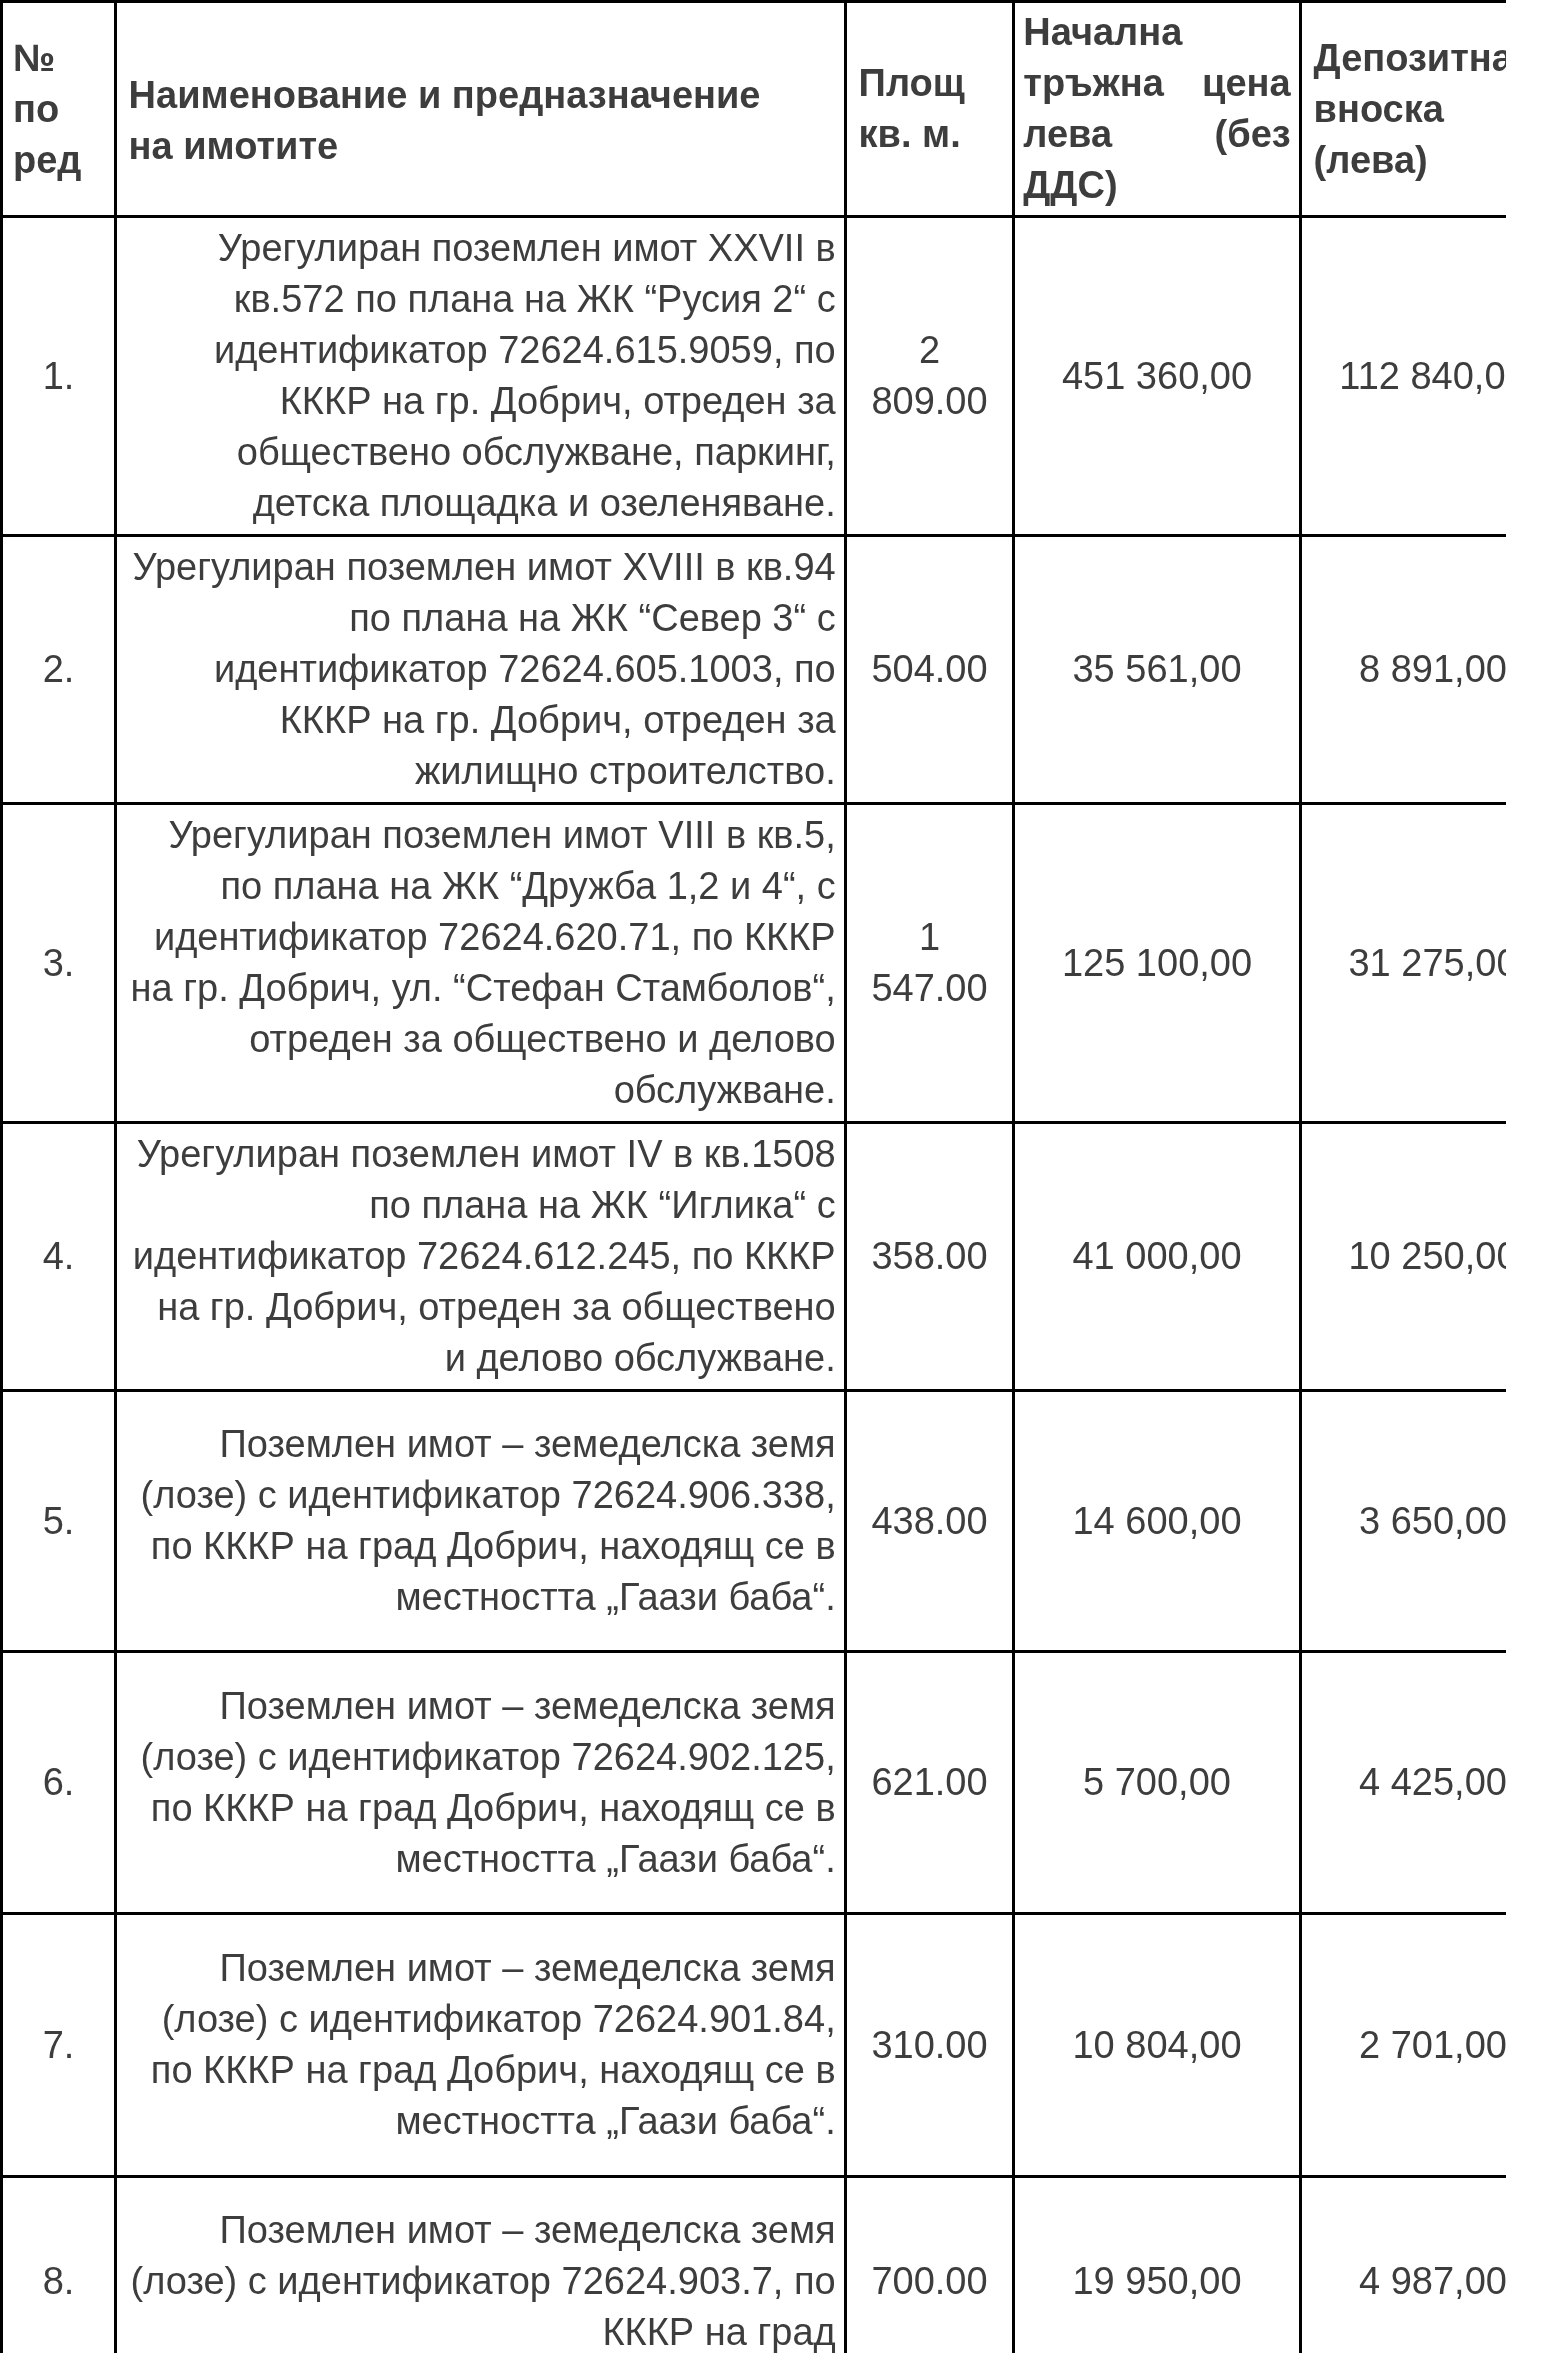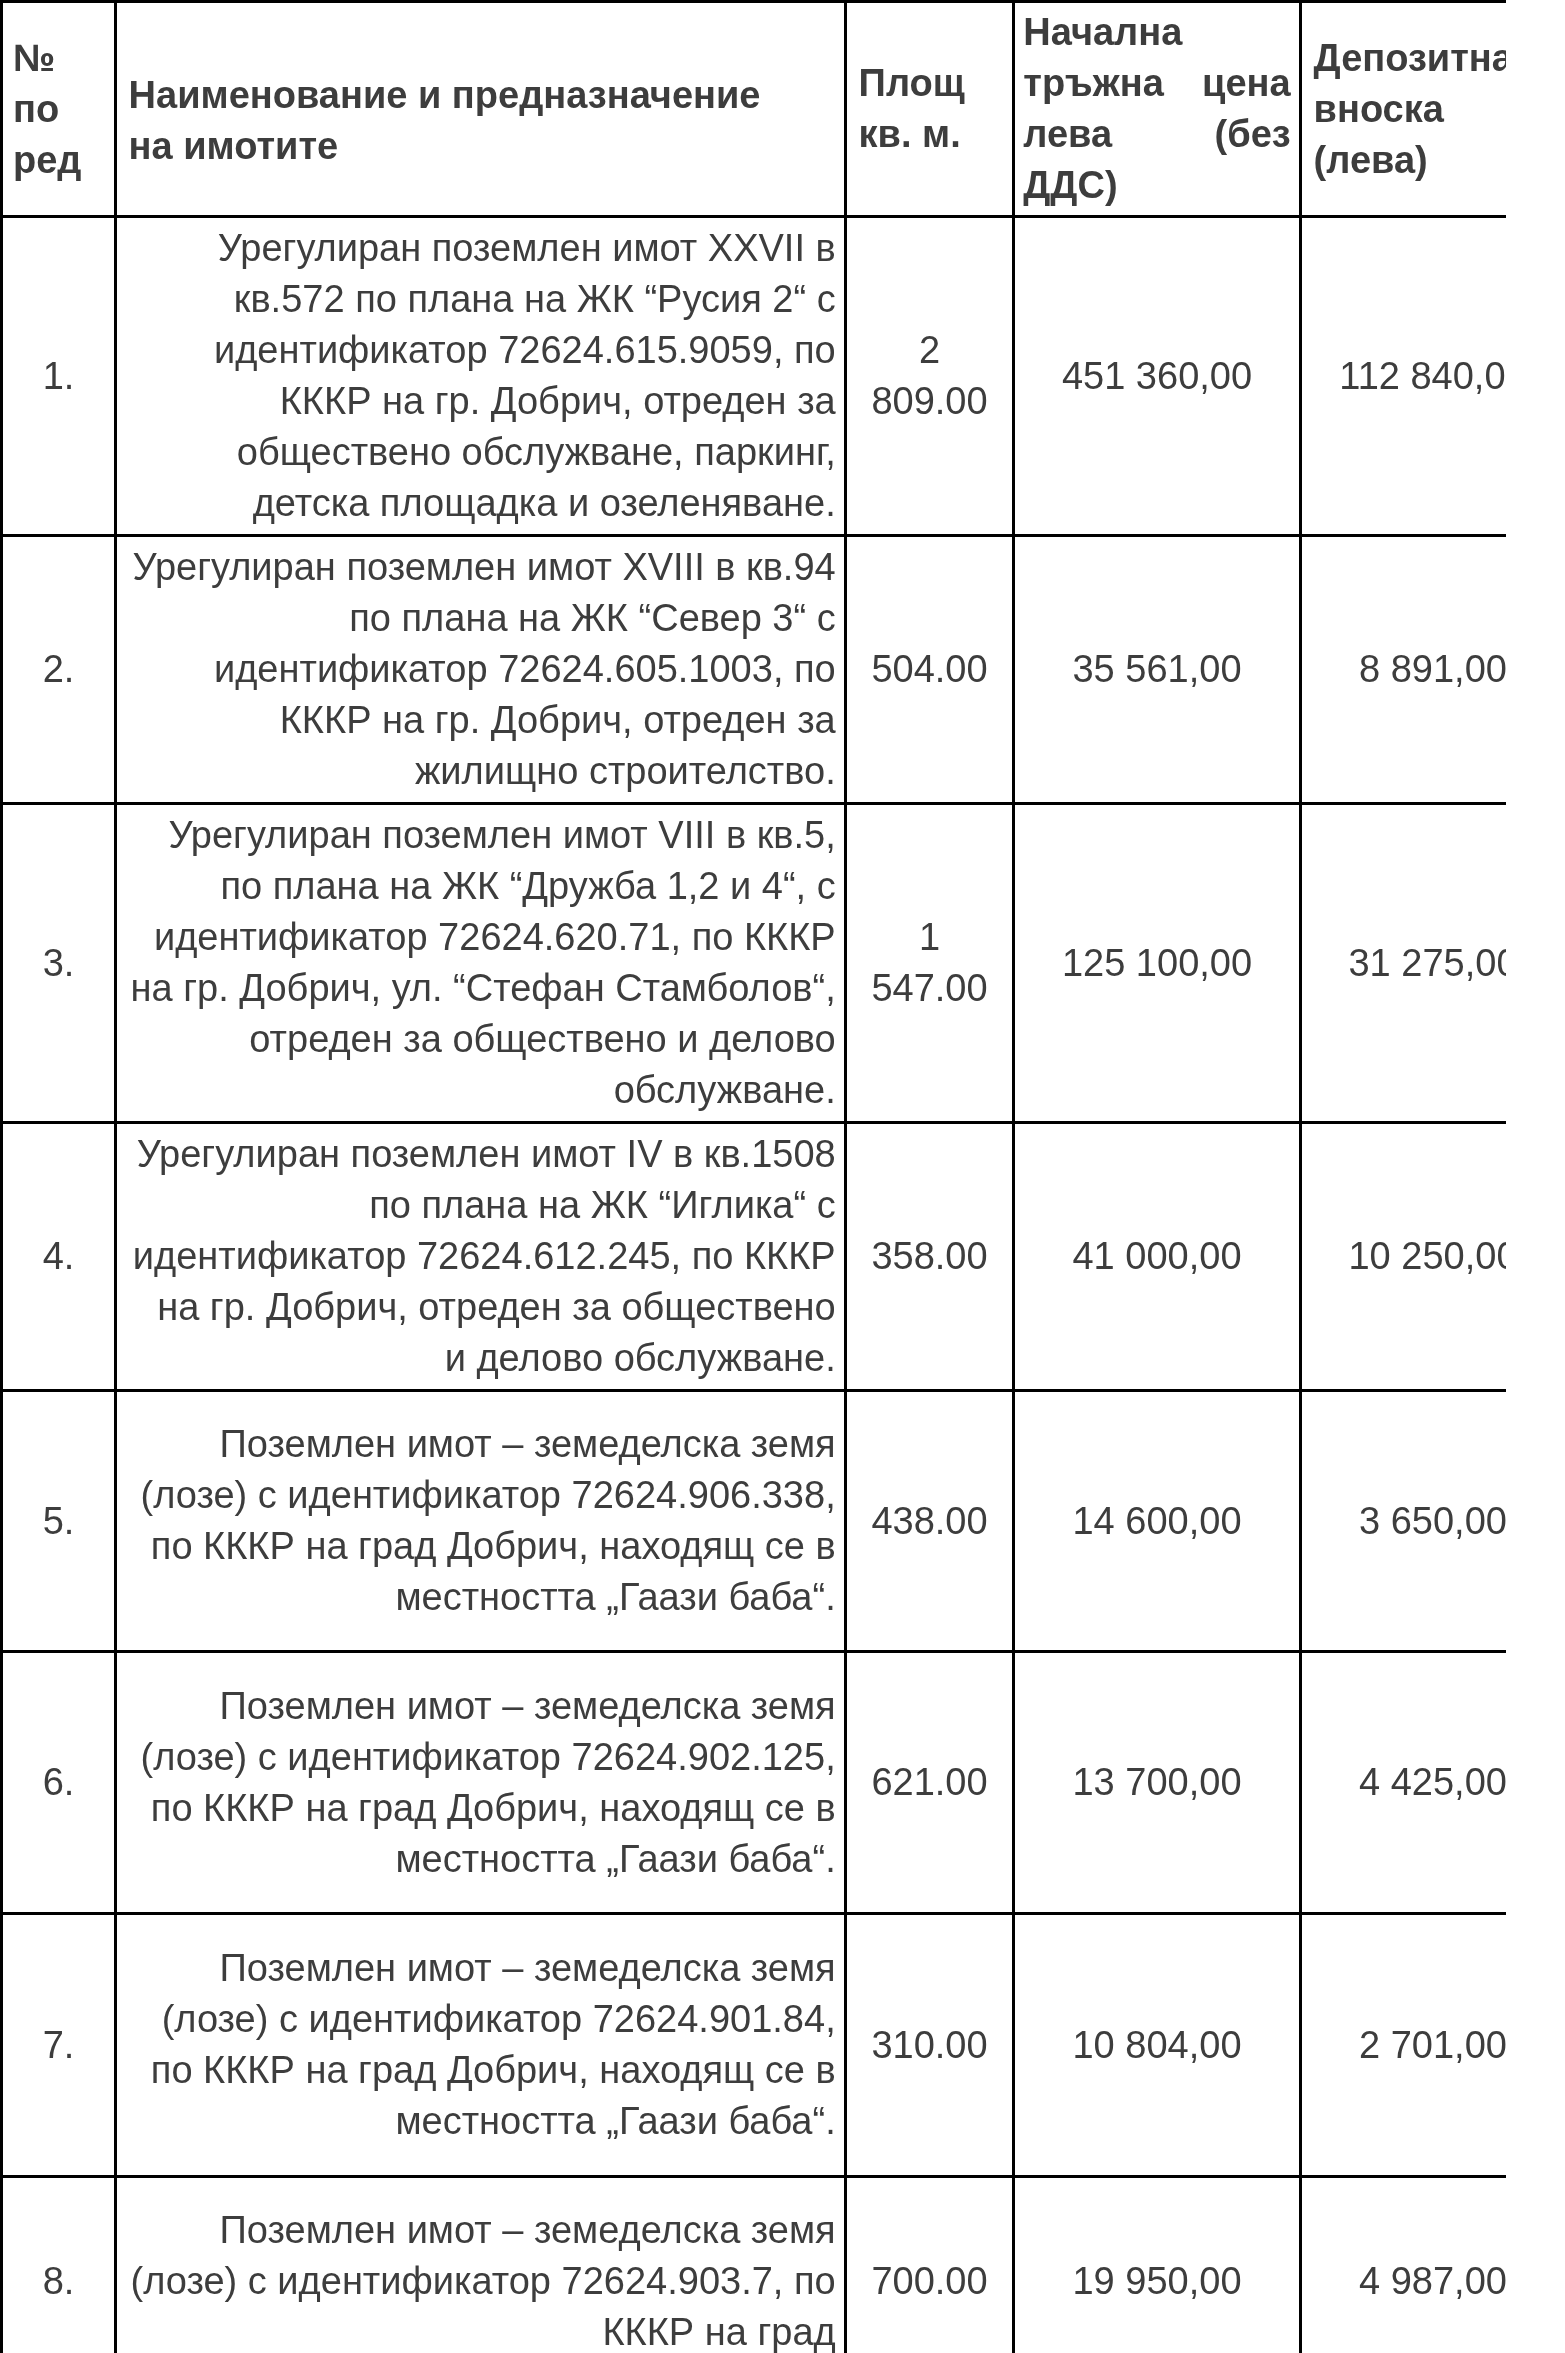--- a/index.html
+++ b/index.html
@@ -138,21 +138,21 @@
           <td class="c-num">5.</td>
           <td class="c-name">Поземлен имот – земеделска земя (лозе) с идентификатор 72624.906.338, по КККР на град Добрич, находящ се в местността „Гаази баба“.</td>
           <td class="c-area">438.00</td>
           <td class="c-price">14 600,00</td>
           <td class="c-dep">3 650,00</td>
         </tr>
         <tr>
           <td class="c-num">6.</td>
           <td class="c-name">Поземлен имот – земеделска земя (лозе) с идентификатор 72624.902.125, по КККР на град Добрич, находящ се в местността „Гаази баба“.</td>
           <td class="c-area">621.00</td>
-          <td class="c-price">13 700,00</td>
+          <td class="c-price">5 700,00</td>
           <td class="c-dep">4 425,00</td>
         </tr>
         <tr>
           <td class="c-num">7.</td>
           <td class="c-name">Поземлен имот – земеделска земя (лозе) с идентификатор 72624.901.84, по КККР на град Добрич, находящ се в местността „Гаази баба“.</td>
           <td class="c-area">310.00</td>
           <td class="c-price">10 804,00</td>
           <td class="c-dep">2 701,00</td>
         </tr>
         <tr>

